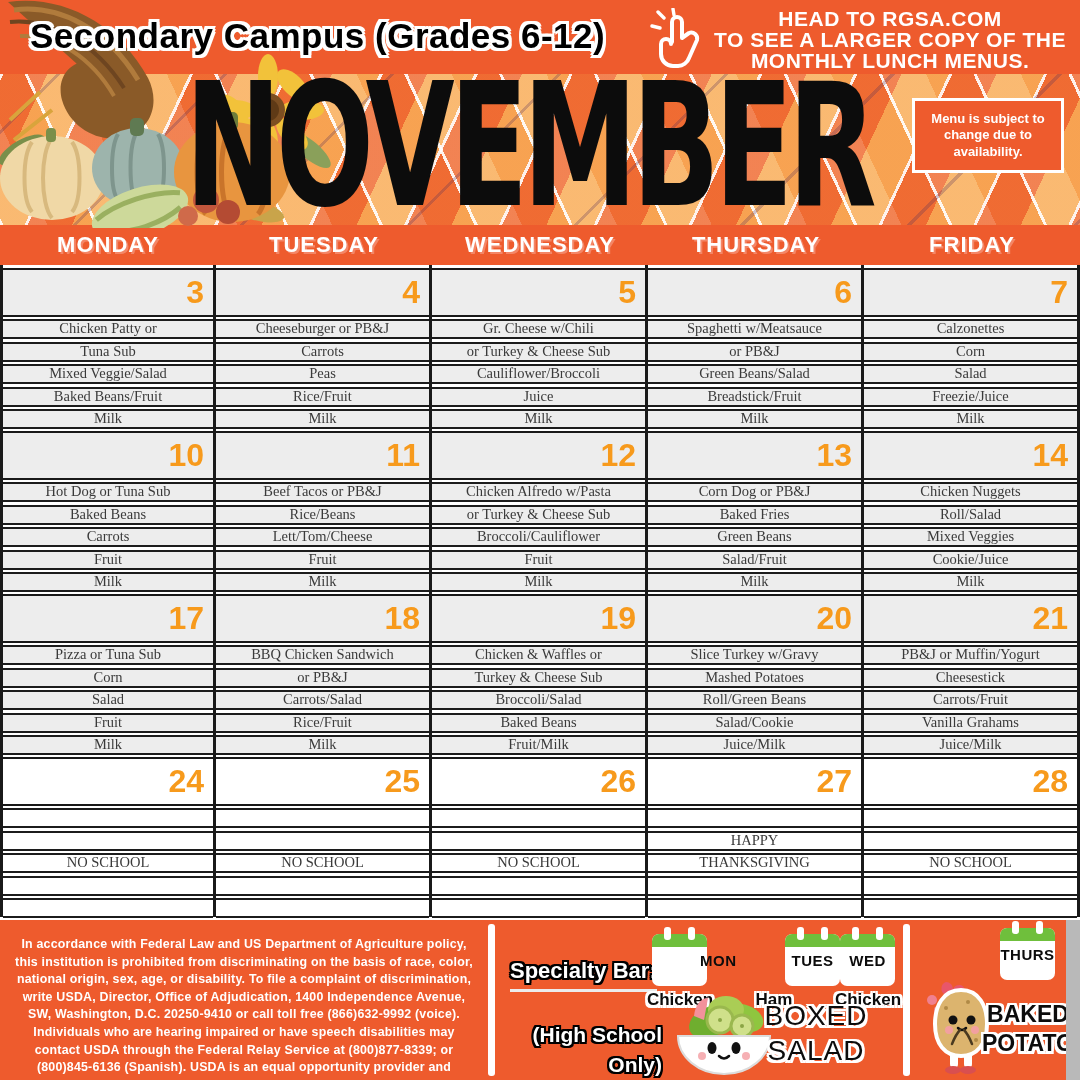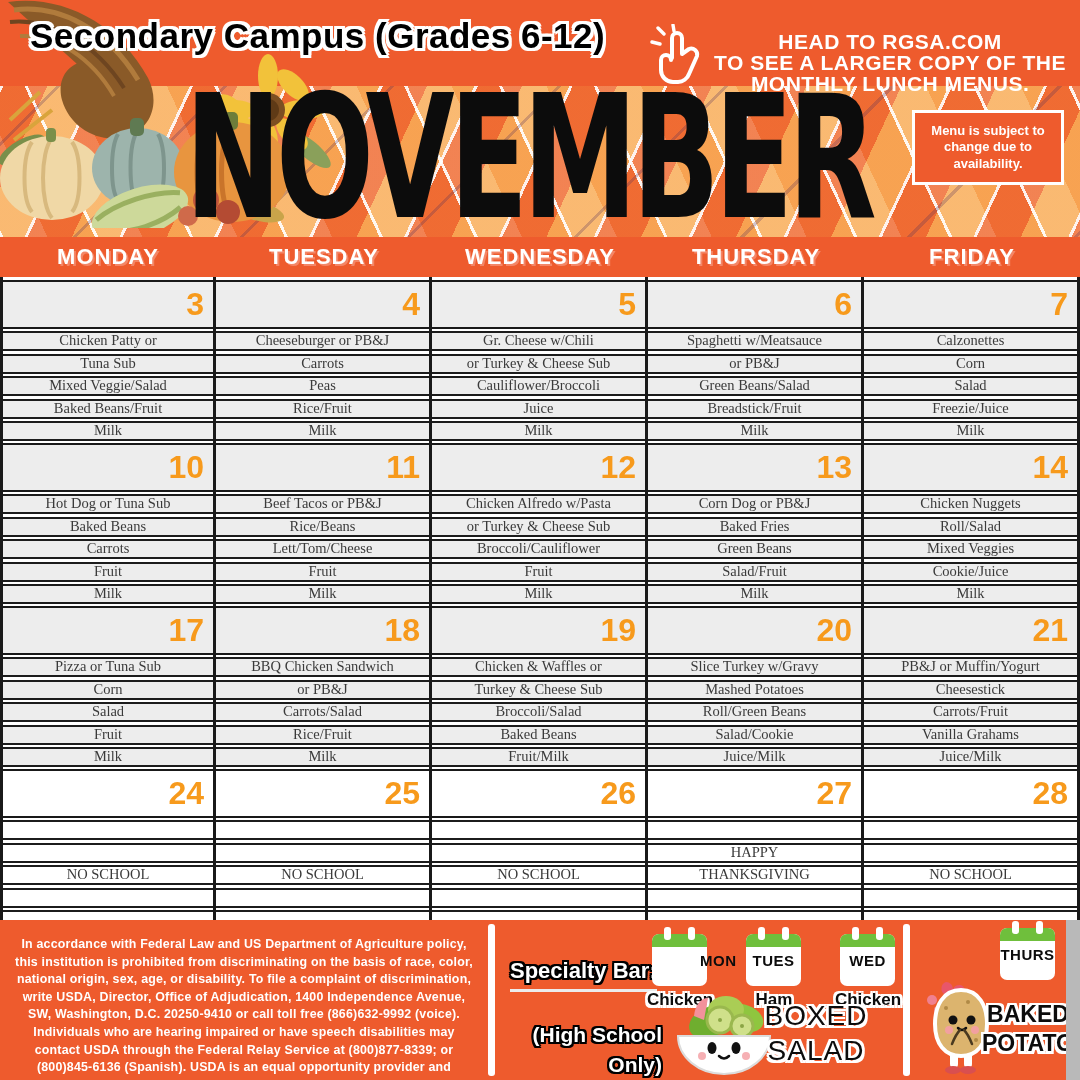--- a/index.html
+++ b/index.html
@@ -1,27 +1,27 @@
 <!DOCTYPE html>
 <html><head>
 <meta charset="utf-8">
 <style>
   * { margin:0; padding:0; box-sizing:border-box; }
   html,body { width:1080px; height:1080px; }
   body { background:#ee5b2d; font-family:"Liberation Sans", sans-serif; overflow:hidden; position:relative; }
 
   
-  .topbar { position:relative; height:86px; z-index:5; }
+  .topbar { position:relative; height:74px; z-index:5; }
   .campus {
     position:absolute; left:30px; top:16px;
     font-size:35px; font-weight:bold; color:#000; letter-spacing:.5px;
     text-shadow:-3px -3px 0 #fff,3px -3px 0 #fff,-3px 3px 0 #fff,3px 3px 0 #fff,
                 -3px 0 0 #fff,3px 0 0 #fff,0 -3px 0 #fff,0 3px 0 #fff;
   }
-  .promo { position:absolute; right:14px; top:24px; display:flex; align-items:flex-end; gap:6px; }
+  .promo { position:absolute; right:14px; top:8px; display:flex; align-items:flex-start; gap:6px; }
   .promo-text { color:#fff; font-weight:bold; font-size:21px; line-height:21px; text-align:center; letter-spacing:.5px; }
 
   
   .band {
     position:relative; height:151px; overflow:hidden;
     background-color:#f08a44;
     background-image:
       repeating-linear-gradient(115deg, rgba(255,255,255,.9) 0 3px, transparent 3px 86px),
       repeating-linear-gradient(65deg, rgba(255,255,255,.9) 0 3px, transparent 3px 86px),
       repeating-linear-gradient(115deg, rgba(238,92,45,.65) 0 43px, rgba(250,176,92,.65) 43px 86px),
@@ -363,21 +363,21 @@
   <div class="sp-title outline-blk">Specialty Bar:</div>
   <div class="sp-sub outline-blk">(High School Only)</div>
 
   <div class="mini-cal" style="left:652px; top:14px;padding-left:48px;">
     <span class="ring r1"></span>
       <span class="ring r2"></span>
     <div class="d">MON</div>
   </div>
   <div class="cal-label outline-wht" style="left:635px; top:70px;">Chicken</div>
 
-  <div class="mini-cal" style="left:746px; top:14px;">
+  <div class="mini-cal" style="left:785px; top:14px;">
     <span class="ring r1"></span>
       <span class="ring r2"></span>
     <div class="d">TUES</div>
   </div>
   <div class="cal-label outline-wht" style="left:729px; top:70px;">Ham</div>
 
   <div class="mini-cal" style="left:840px; top:14px;">
     <span class="ring r1"></span>
       <span class="ring r2"></span>
     <div class="d">WED</div>

